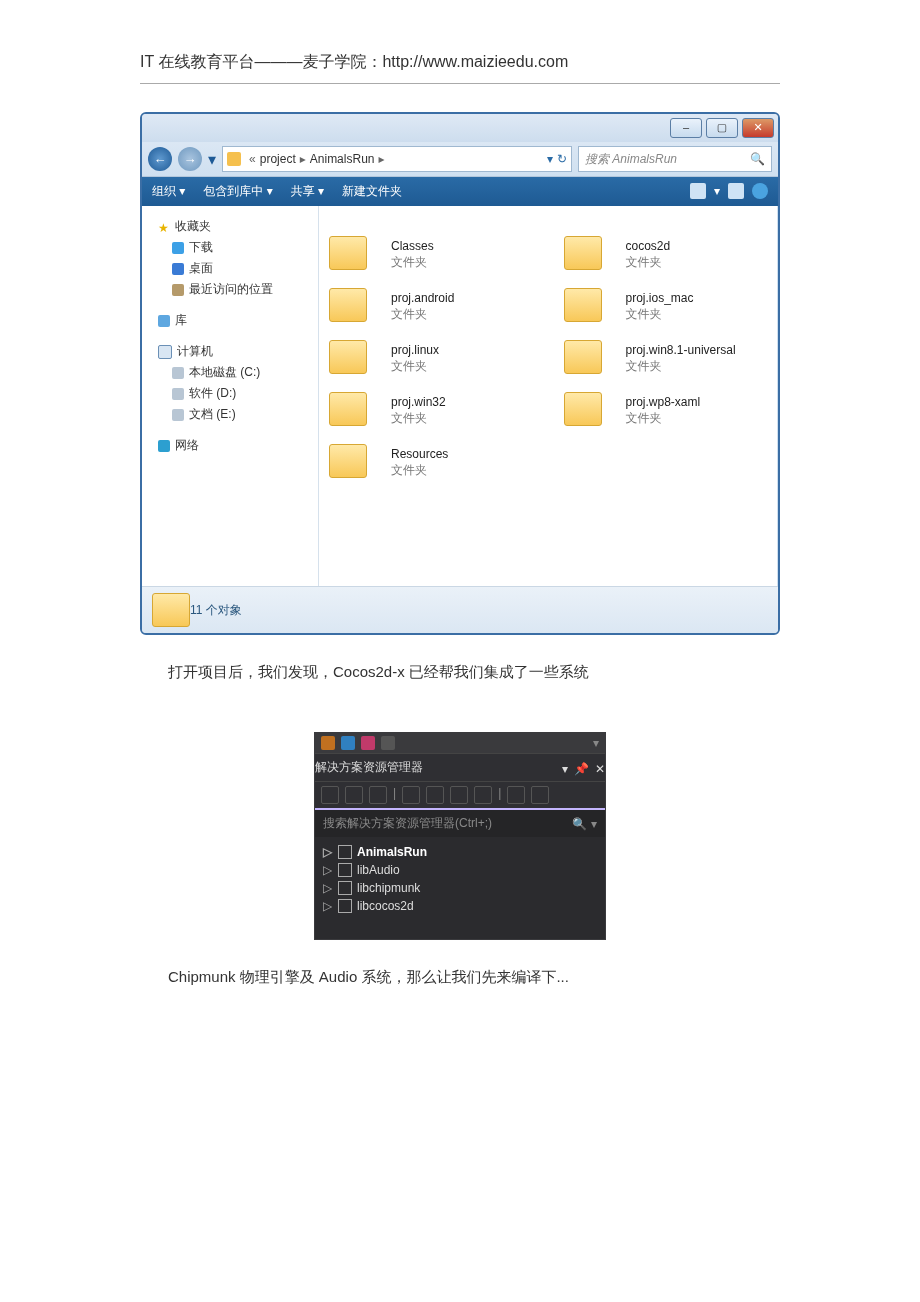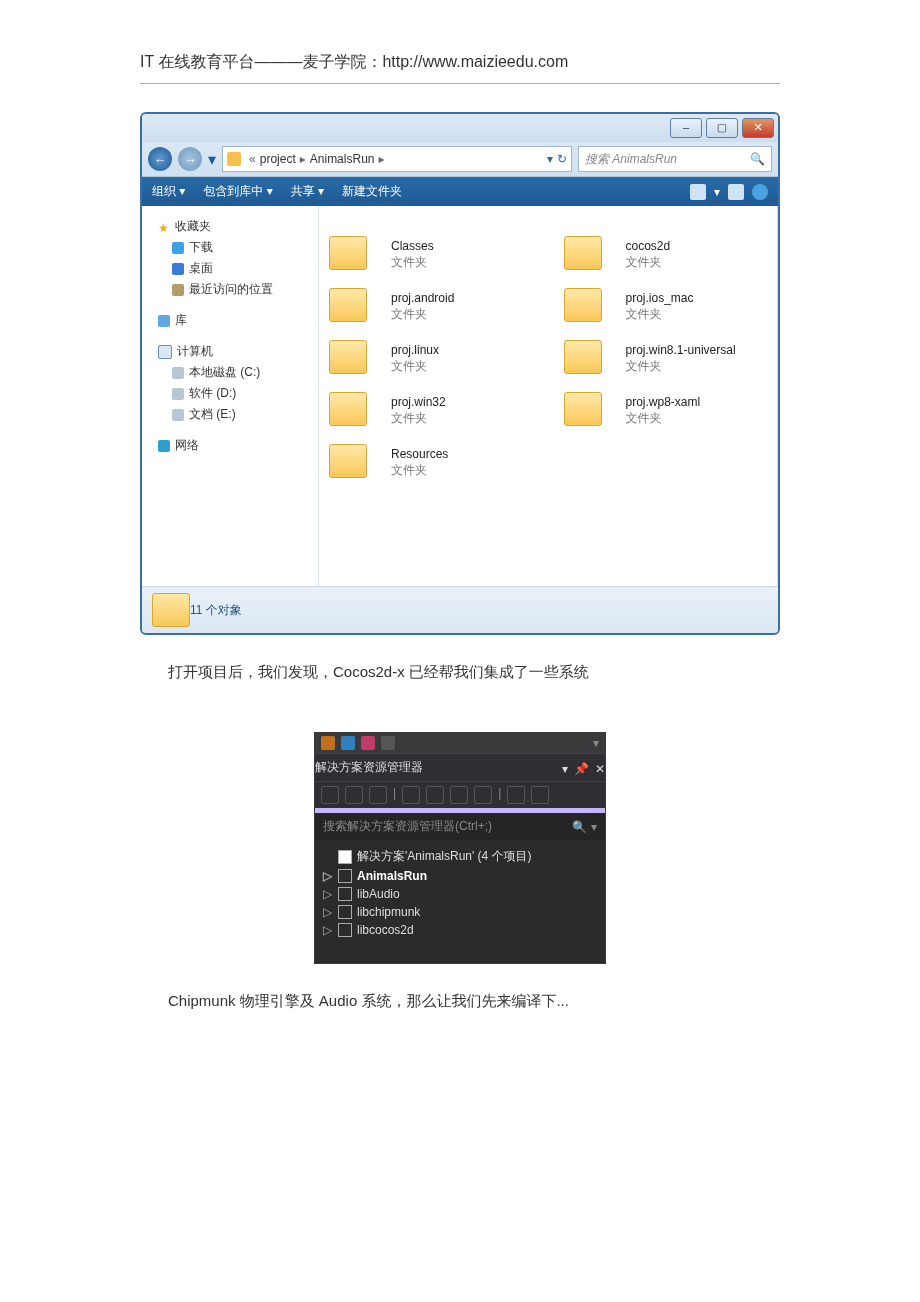--- a/index.html
+++ b/index.html
@@ -95,21 +95,21 @@
     display: flex;
     gap: 14px;
     color: #333;
   }
   .toolbar {
     background: linear-gradient(#2a6ba6,#1e5a93);
     color: #fff;
     font-size: 12px;
     padding: 6px 10px;
     display: flex;
-    align-items: flex-end;
+    align-items: flex-start;
     gap: 18px;
   }
   .toolbar .r { margin-left:auto; display:flex; gap:8px; align-items:center; }
   .tool-icon { width:16px; height:16px; background:#cfe3f5; border-radius:2px; }
   .body {
     display: flex;
     min-height: 380px;
   }
   .sidebar {
     width: 160px;
@@ -174,21 +174,21 @@
     margin: 50px auto 0; width:290px; background:#2b2b2e; color:#ddd; font-size:12px;
     border:1px solid #3a3a3d;
   }
   .vs-tabstrip { background:#3a3a3d; padding:3px 6px; display:flex; gap:6px; }
   .vs-ti { width:14px; height:14px; background:#8a6; border-radius:2px; }
   .vs-head { display:flex; align-items:flex-end; padding:5px 0; background:#2f2f33; border-top:1px solid #444; }
   .vs-head .ttl { flex:1; }
   .vs-head .pin { margin: 0 6px; }
   .vs-tools { background:#2f2f33; padding:4px 6px; display:flex; gap:6px; border-top:1px solid #444; }
   .vs-tool { width:16px; height:16px; border:1px solid #555; border-radius:2px; }
-  .vs-search { background:#252527; padding:5px 8px; display:flex; align-items:center; color:#888; border-top:5px solid #c4b5fd; }
+  .vs-search { background:#252527; padding:5px 8px; display:flex; align-items:center; color:#888; border-top:2px solid #c4b5fd; }
   .vs-search .mag { margin-left:auto; }
   .vs-tree { padding:6px 4px 24px 4px; }
   .vs-row { display:flex; align-items:center; gap:5px; padding:2px 4px; }
   .vs-row .arrow { color:#aaa; width:10px; }
   .vs-row .sq { width:12px; height:12px; border:1px solid #aaa; }
   .vs-row.sol .sq { background:#fff; }
   .vs-row.bold { color:#fff; font-weight:bold; }
   .p2 { margin: 28px 0 0 28px; font-size:15px; color:#333; }
 </style>
 </head>
@@ -380,25 +380,20 @@
     <span style="color:#888;">|</span>
     <span class="vs-tool"></span>
     <span class="vs-tool"></span>
   </div>
   <div class="vs-search">
     <span>搜索解决方案资源管理器(Ctrl+;)</span>
     <span class="mag">🔍</span>
     <span style="margin-left:4px;">▾</span>
   </div>
   <div class="vs-tree">
-    <div class="vs-row sol">
-      <span class="arrow"></span>
-      <span class="sq"></span>
-      <span>解决方案'AnimalsRun' (4 个项目)</span>
-    </div>
     <div class="vs-row bold">
       <span class="arrow">▷</span>
       <span class="sq"></span>
       <span>AnimalsRun</span>
     </div>
     <div class="vs-row">
       <span class="arrow">▷</span>
       <span class="sq"></span>
       <span>libAudio</span>
     </div>

